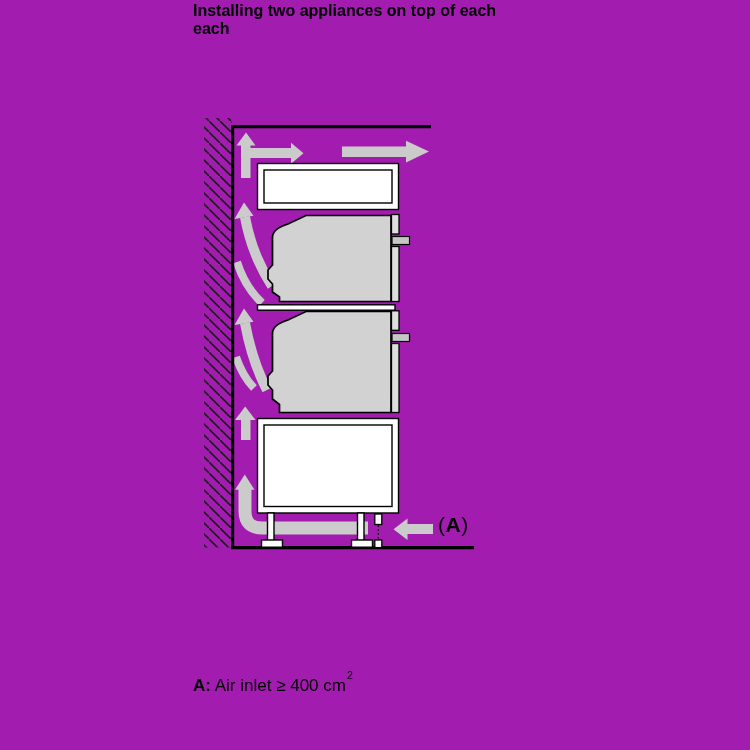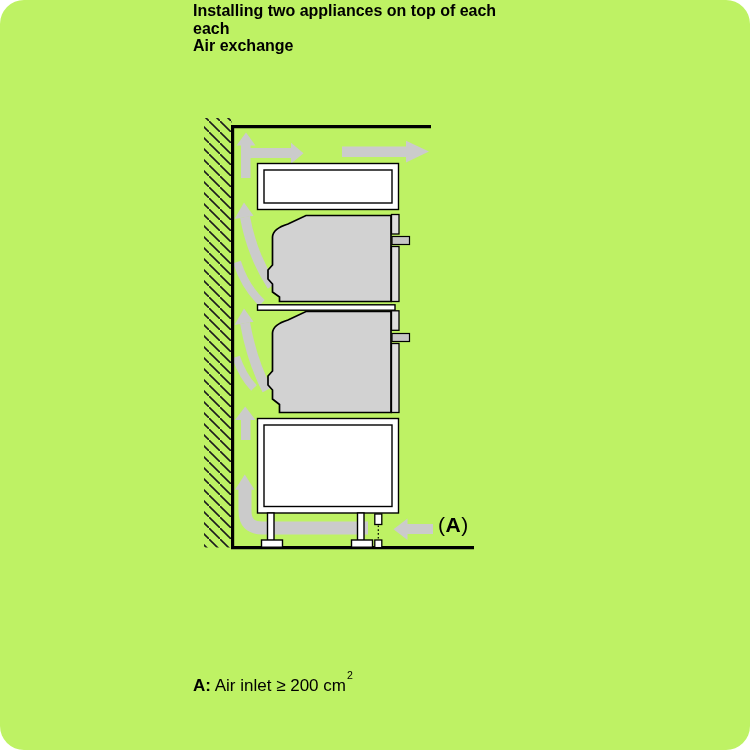--- a/index.html
+++ b/index.html
@@ -1,20 +1,20 @@
 <!DOCTYPE html>
 <html><head>
 <meta charset="utf-8">
 <style>
   html,body{margin:0;padding:0;}
   body{
     width:750px;height:750px;background:#ffffff;
     font-family:"Liberation Sans",sans-serif;color:#000;
   }
-  .page{position:relative;width:750px;height:750px;overflow:hidden;background:#bef264;border-radius:24px;}
+  .page{position:relative;width:750px;height:750px;overflow:hidden;background:#a21caf;}
   .heading{
     position:absolute;left:193px;top:2px;
     font-size:16px;line-height:17.5px;font-weight:bold;color:#000;
   }
   .heading div{white-space:nowrap;}
   svg.diagram{position:absolute;left:0;top:0;display:block;}
   .label-a{
     position:absolute;left:438px;top:512px;
     font-size:21px;line-height:26px;color:#000;letter-spacing:0.5px;
   }
@@ -27,21 +27,20 @@
   .caption sup{font-size:62%;position:relative;top:-0.5em;margin-left:1px;}
 </style>
 </head>
 <body>
 
 <div class="page">
 
   <div class="heading">
     <div>Installing two appliances on top of each</div>
     <div>each</div>
-    <div>Air exchange</div>
   </div>
 
   <svg class="diagram" width="750" height="750" viewBox="0 0 750 750">
     <defs>
       <pattern id="hatch" width="11" height="11" patternUnits="userSpaceOnUse">
         <path d="M-3,-3 L14,14" stroke="#1c1c1c" stroke-width="1.6" fill="none"></path>
       </pattern>
     </defs>
 
     <g fill="#cbcbcb">
@@ -131,16 +130,16 @@
       <line x1="378.3" y1="525.5" x2="378.3" y2="540" stroke="#000" stroke-width="1.2" stroke-dasharray="1.6,2.2"></line>
       <rect x="374.8" y="540" width="7" height="7.6" fill="#fff" stroke="#000" stroke-width="1.3"></rect>
     </g>
   </svg>
 
   <div class="label-a">
     <span>(</span><span class="bold">A</span><span>)</span>
   </div>
 
   <div class="caption">
-    <span class="bold">A:</span><span> Air inlet ≥ 200 cm</span><sup>2</sup>
+    <span class="bold">A:</span><span> Air inlet ≥ 400 cm</span><sup>2</sup>
   </div>
 
 </div>
 
 </body></html>

